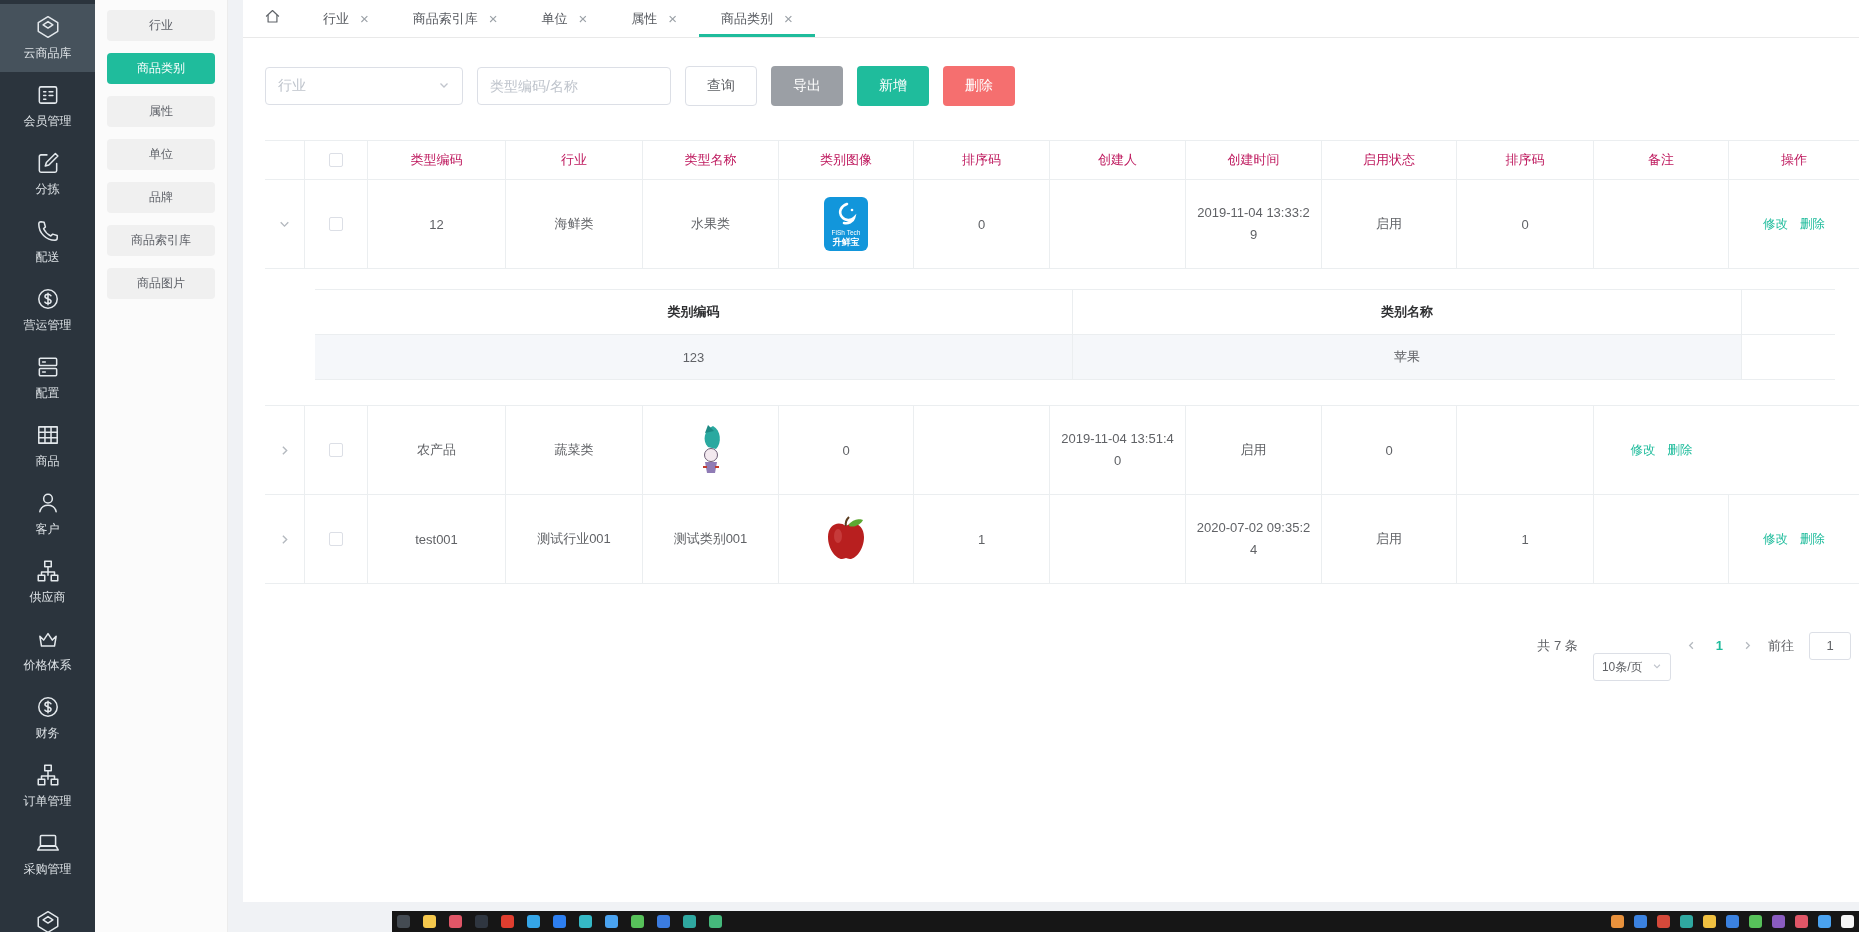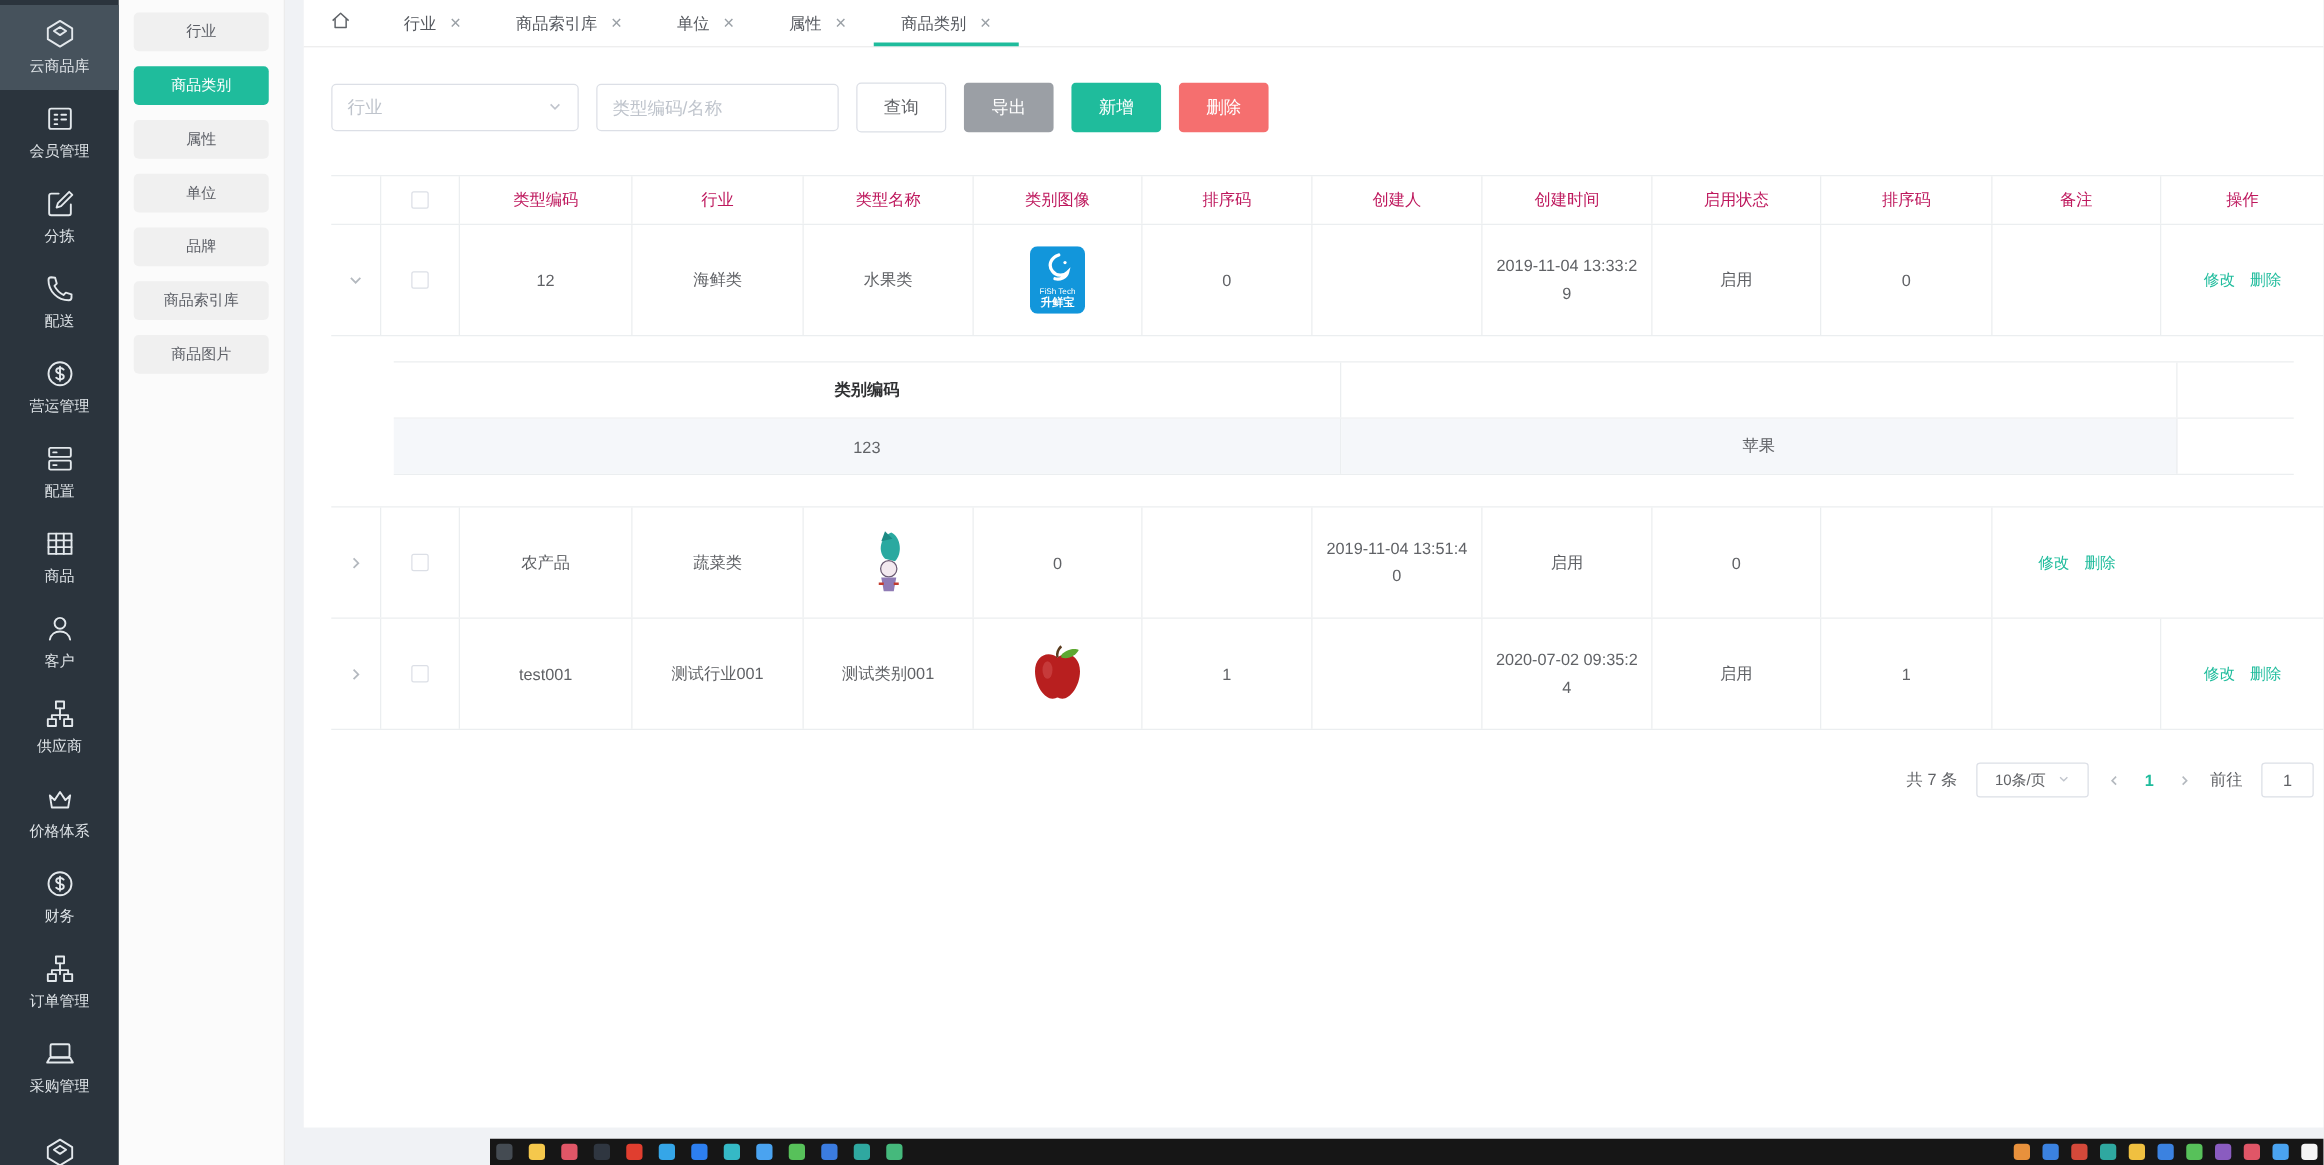--- a/index.html
+++ b/index.html
@@ -69,22 +69,22 @@
   .subtable { width:1520px; border-top:1px solid #ebeef0; }
   .subrow { display:grid; grid-template-columns:758px 669px 93px; border-bottom:1px solid #ebeef0; }
   .subcell { min-height:44px; display:flex; align-items:center; justify-content:center; font-size:13px; }
   .subrow .subcell:nth-child(-n+2) { border-right:1px solid #ebeef0; }
   .subhead .subcell { font-weight:700; color:#303133; }
   .subcell.gray { background:#f5f7fa; color:#606266; }
 
   
   .pager { display:flex; align-items:center; justify-content:flex-end; gap:15px; margin:26px 8px 0 0;
            font-size:13px; color:#606266; }
-  .size-sel { width:90px; height:28px; border:1px solid #dcdfe6; border-radius:3px; display:flex;
-              align-items:center; justify-content:center; gap:9px; font-size:12px; color:#606266; cursor:pointer; }
+  .size-sel { width:78px; height:28px; border:1px solid #dcdfe6; border-radius:3px; display:flex;
+              align-items:center; justify-content:center; gap:9px; font-size:12px; color:#606266; cursor:pointer;margin-top:43px; }
   .pg-arrow { color:#b4b9bf; font-size:14px; cursor:pointer; display:flex; align-items:center; }
   .pg-num { color:#1fbc9c; font-weight:700; cursor:pointer; padding:0 4px; }
   .goto-input { width:42px; height:28px; border:1px solid #dcdfe6; border-radius:3px; text-align:center;
                 font-size:13px; color:#606266; outline:none; font-family:inherit; }
 
   
   .taskbar { position:absolute; left:392px; right:0; bottom:0; height:21px; background:#161616;
              display:flex; align-items:center; z-index:10; padding:0 5px; }
   .tb-group { display:flex; align-items:center; gap:13px; }
   .tb-group.right { gap:10px; }
@@ -342,20 +342,21 @@
               <div></div>
               <div class="acts">
                 <a class="lnk">修改</a>
                 <a class="lnk">删除</a>
               </div>
             </div>
             <div class="expand-block">
               <div class="subtable">
                 <div class="subrow subhead">
                   <div class="subcell">类别编码</div>
+                  <div class="subcell">类别名称</div>
                   <div class="subcell"></div>
                 </div>
                 <div class="subrow">
                   <div class="subcell gray">123</div>
                   <div class="subcell gray">苹果</div>
                   <div class="subcell"></div>
                 </div>
               </div>
             </div>
             <div class="trow tbody-row">

